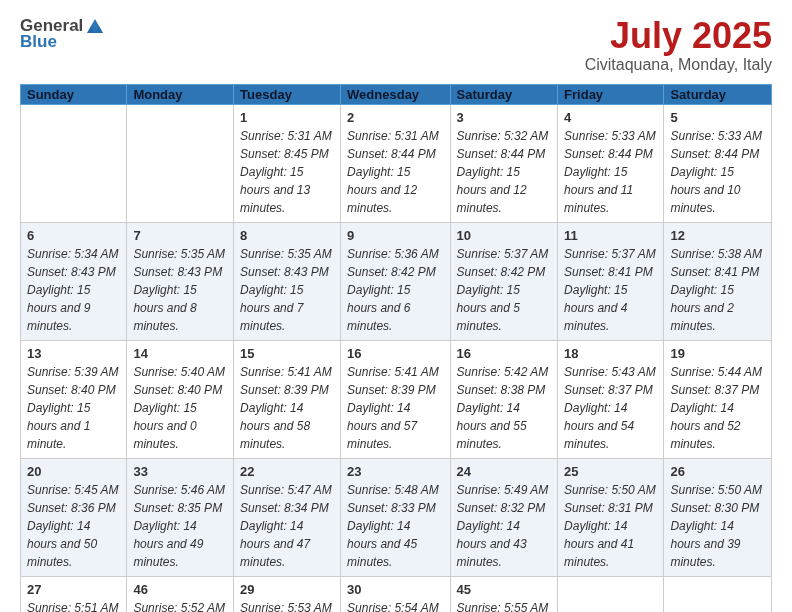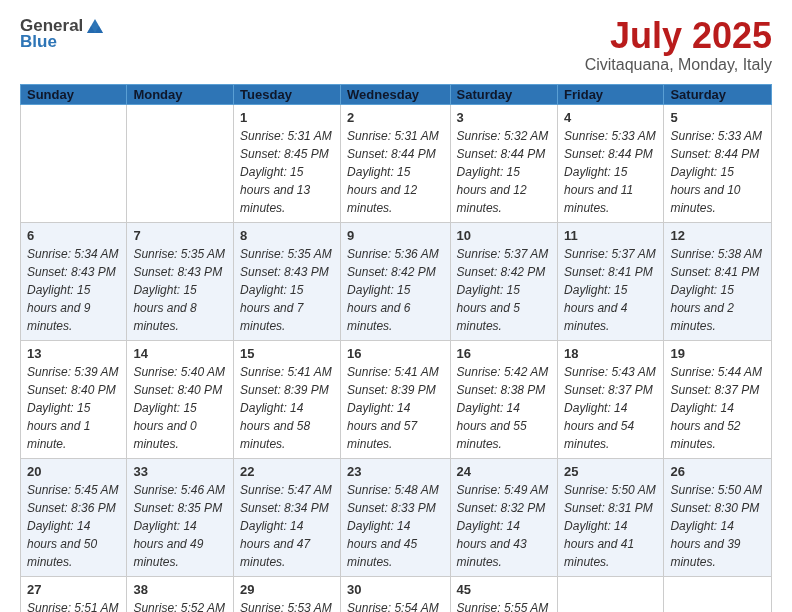--- a/index.html
+++ b/index.html
@@ -237,21 +237,21 @@
             <div class="day-number">26</div>
             <div class="day-info">Sunrise: 5:50 AM<br>Sunset: 8:30 PM<br>Daylight: 14 hours and 39 minutes.</div>
           </td>
         </tr>
         <tr>
           <td>
             <div class="day-number">27</div>
             <div class="day-info">Sunrise: 5:51 AM<br>Sunset: 8:29 PM<br>Daylight: 14 hours and 38 minutes.</div>
           </td>
           <td>
-            <div class="day-number">38</div>
+            <div class="day-number">46</div>
             <div class="day-info">Sunrise: 5:52 AM<br>Sunset: 8:28 PM<br>Daylight: 14 hours and 36 minutes.</div>
           </td>
           <td>
             <div class="day-number">29</div>
             <div class="day-info">Sunrise: 5:53 AM<br>Sunset: 8:27 PM<br>Daylight: 14 hours and 33 minutes.</div>
           </td>
           <td>
             <div class="day-number">30</div>
             <div class="day-info">Sunrise: 5:54 AM<br>Sunset: 8:26 PM<br>Daylight: 14 hours and 31 minutes.</div>
           </td>

